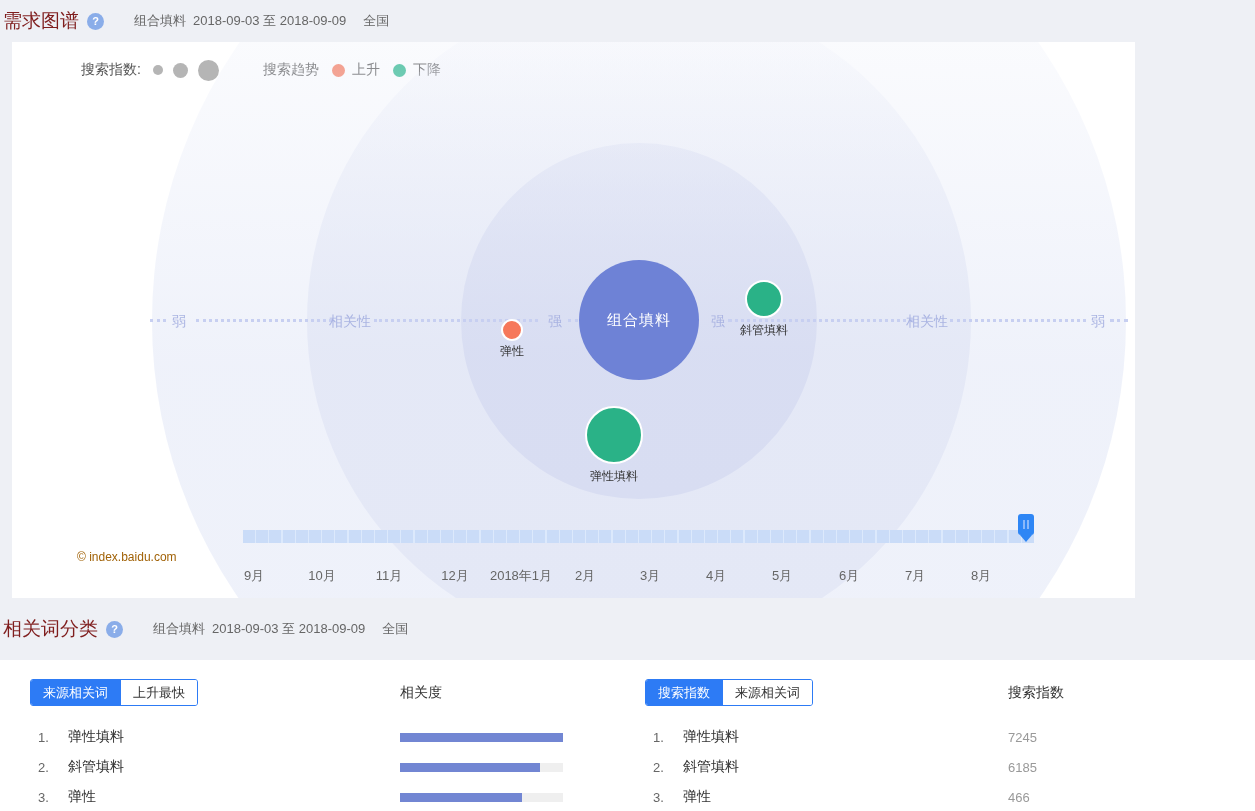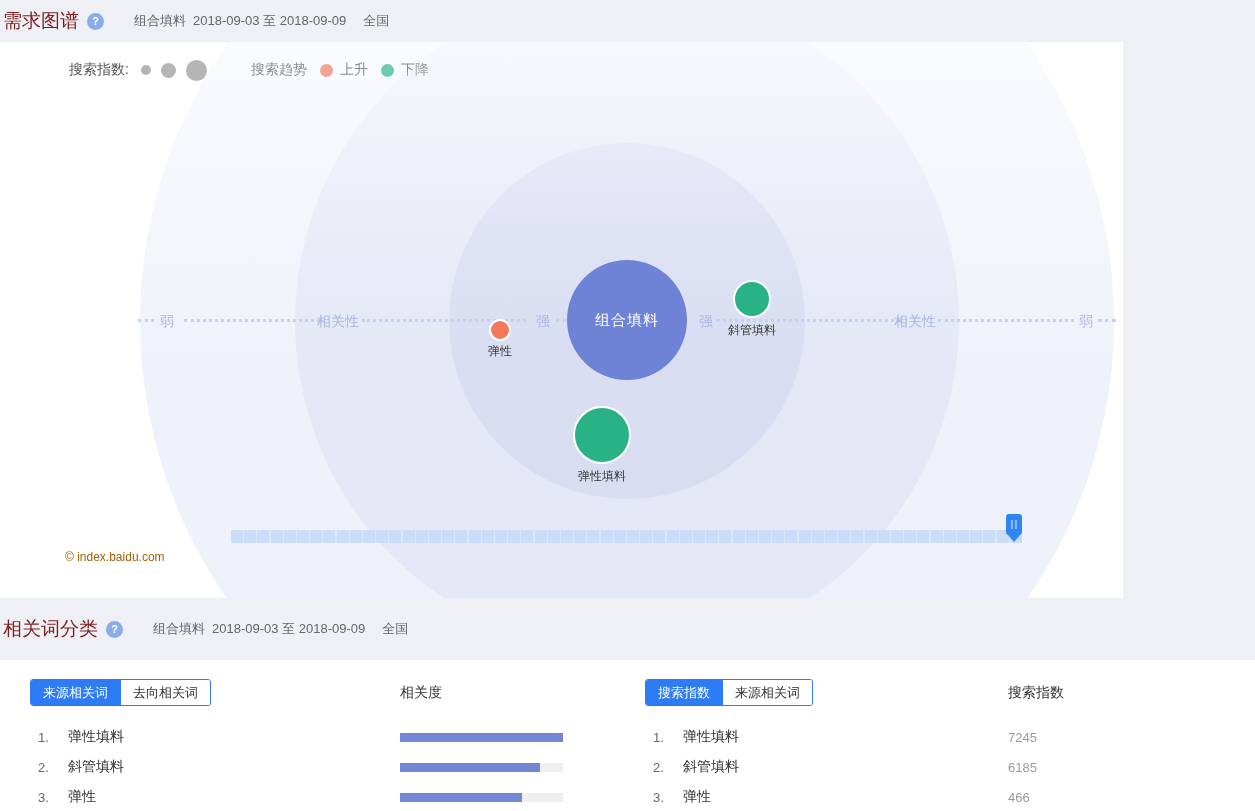--- a/index.html
+++ b/index.html
@@ -13,21 +13,21 @@
   .band .title { font-size:19px; color:#7f1d1d; }
   .help { width:17px; height:17px; border-radius:50%; background:#8aade9; color:#fff;
           font-size:11px; font-weight:bold; display:inline-flex; align-items:center;
           justify-content:center; margin-left:8px; }
   .band .meta { font-size:13px; color:#666; }
   .band .meta.kw { margin-left:30px; }
   .band .meta.dt { margin-left:7px; }
   .band .meta.rg { margin-left:17px; }
 
   
-  .card1 { position:absolute; left:0; top:42px; width:1123px; height:556px;
+  .card1 { position:absolute; left:12px; top:42px; width:1123px; height:556px;
            background:#fff; overflow:hidden; }
 
   .legend { position:absolute; left:69px; top:14px; height:28px; display:flex;
             align-items:center; font-size:14px; color:#555; }
   .lg-dot { border-radius:50%; background:#b5b5b5; display:inline-block; }
   .lg-s { width:10px; height:10px; margin-left:12px; }
   .lg-m { width:15px; height:15px; margin-left:10px; }
   .lg-l { width:21px; height:21px; margin-left:10px; }
   .lg-gap { margin-left:44px; }
   .tr-dot { width:13px; height:13px; border-radius:50%; display:inline-block; margin-left:13px; }
@@ -154,37 +154,51 @@
   <span class="node-lb" style="left:602px;top:426px;">弹性填料</span>
 
   <div class="tl-bar"></div>
   <div class="tl-handle">
     <div class="tl-pin">
         <i></i>
         <i></i>
       </div>
     <div class="tl-tip"></div>
   </div>
+  <div class="months">
+    <span style="left:242px;">9月</span>
+    <span style="left:310px;">10月</span>
+    <span style="left:377px;">11月</span>
+    <span style="left:443px;">12月</span>
+    <span style="left:509px;">2018年1月</span>
+    <span style="left:573px;">2月</span>
+    <span style="left:638px;">3月</span>
+    <span style="left:704px;">4月</span>
+    <span style="left:770px;">5月</span>
+    <span style="left:837px;">6月</span>
+    <span style="left:903px;">7月</span>
+    <span style="left:969px;">8月</span>
+  </div>
 
   <span class="watermark">© index.baidu.com</span>
 </div>
 
 <div class="band mid" style="position:absolute;left:0;top:598px;width:1255px;">
   <span class="title">相关词分类</span>
   <span class="help">?</span>
   <span class="meta kw">组合填料</span>
   <span class="meta dt">2018-09-03 至 2018-09-09</span>
   <span class="meta rg">全国</span>
 </div>
 
 <div class="card2">
 
   <div class="tabs left">
     <div class="tab active">来源相关词</div>
-    <div class="tab">去向相关词</div>
+    <div class="tab">上升最快</div>
   </div>
   <span class="col-head rel">相关度</span>
 
   <div class="rows left">
     <div class="row">
       <span class="rank">1.</span>
       <span class="word">弹性填料</span>
       <span class="bar-track">
         <span class="bar-fill" style="display: block; width: 100%;"></span>
       </span>

